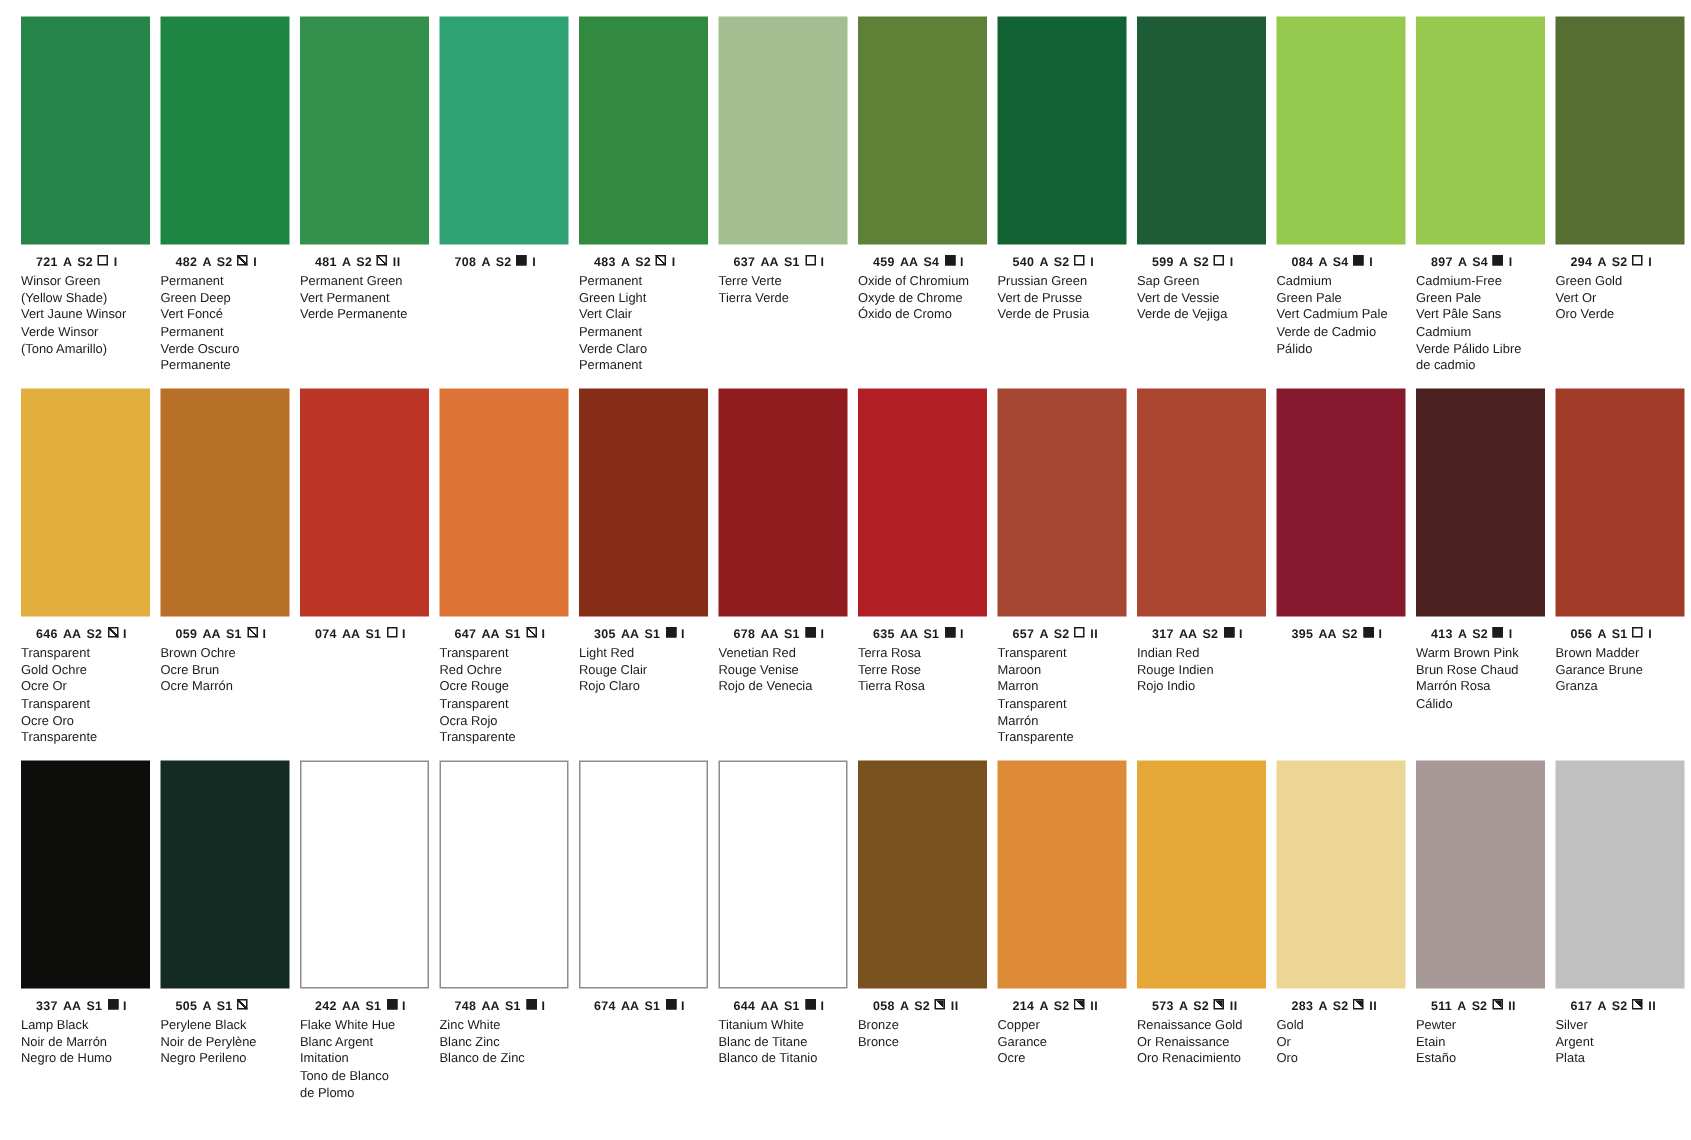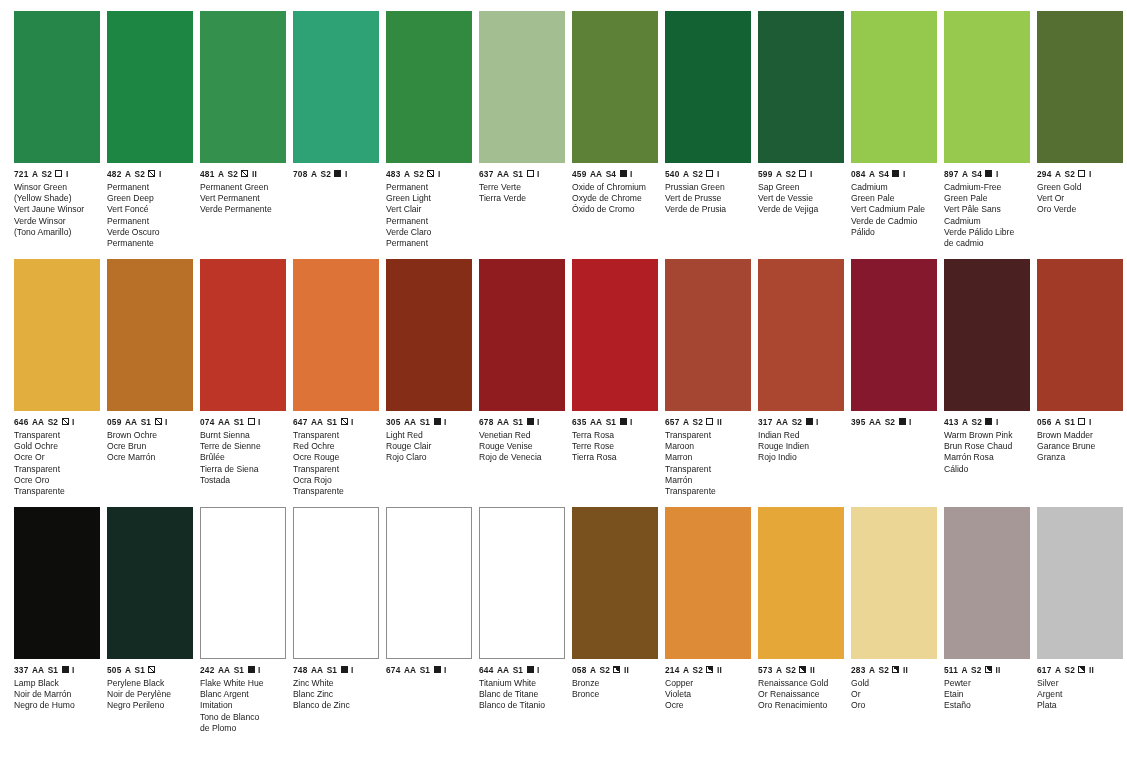--- a/index.html
+++ b/index.html
@@ -42,20 +42,21 @@
 
   .meta {
     display: flex;
     gap: 3.5px;
     font-size: 8.3px;
     color: #1b1b1b;
     line-height: 1;
     padding-top: 6.5px;
     letter-spacing: 0.1px;
     white-space: nowrap;
+    margin-left: 10px;
   }
   .meta .code { font-weight: 700; letter-spacing: 0.2px; }
   .meta .aa { font-weight: 700; }
   .meta .series { font-weight: 700; }
   .meta .roman { font-weight: 700; letter-spacing: 0.3px; }
 
   
   .sym {
     display: inline-block;
     width: 7px; height: 7px;
@@ -330,27 +331,20 @@
       </div>
       <div class="cell">
         <div class="swatch" title="Burnt Sienna" style="background: rgb(189, 53, 38);"></div>
         <div class="meta">
           <span class="code">074</span>
           <span class="aa">AA</span>
           <span class="series">S1</span>
           <span class="sym transparent"></span>
           <span class="roman">I</span>
         </div>
-        <div class="names">
-          <div class="en">Burnt Sienna</div>
-          <div class="fr">Terre de Sienne
-Brûlée</div>
-          <div class="es">Tierra de Siena
-Tostada</div>
-        </div>
       </div>
       <div class="cell">
         <div class="swatch" title="Transparent
 Red Ochre" style="background: rgb(221, 115, 54);"></div>
         <div class="meta">
           <span class="code">647</span>
           <span class="aa">AA</span>
           <span class="series">S1</span>
           <span class="sym semi"></span>
           <span class="roman">I</span>
@@ -591,21 +585,21 @@
         <div class="swatch" title="Copper" style="background: rgb(221, 139, 54);"></div>
         <div class="meta">
           <span class="code">214</span>
           <span class="aa">A</span>
           <span class="series">S2</span>
           <span class="sym halffill"></span>
           <span class="roman">II</span>
         </div>
         <div class="names">
           <div class="en">Copper</div>
-          <div class="fr">Violeta</div>
+          <div class="fr">Garance</div>
           <div class="es">Ocre</div>
         </div>
       </div>
       <div class="cell">
         <div class="swatch" title="Renaissance Gold" style="background: rgb(229, 168, 56);"></div>
         <div class="meta">
           <span class="code">573</span>
           <span class="aa">A</span>
           <span class="series">S2</span>
           <span class="sym halffill"></span>

